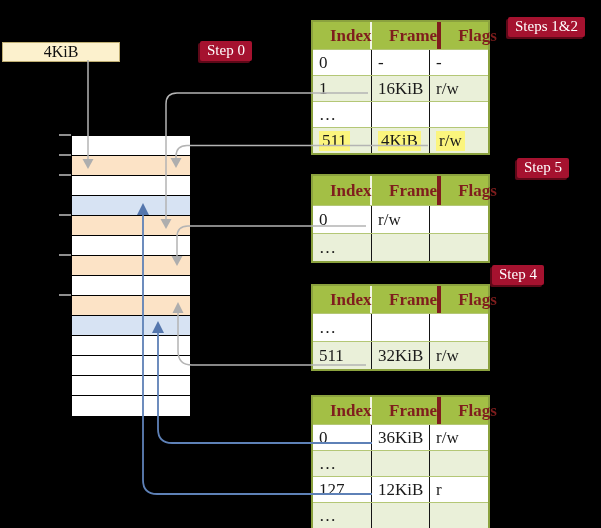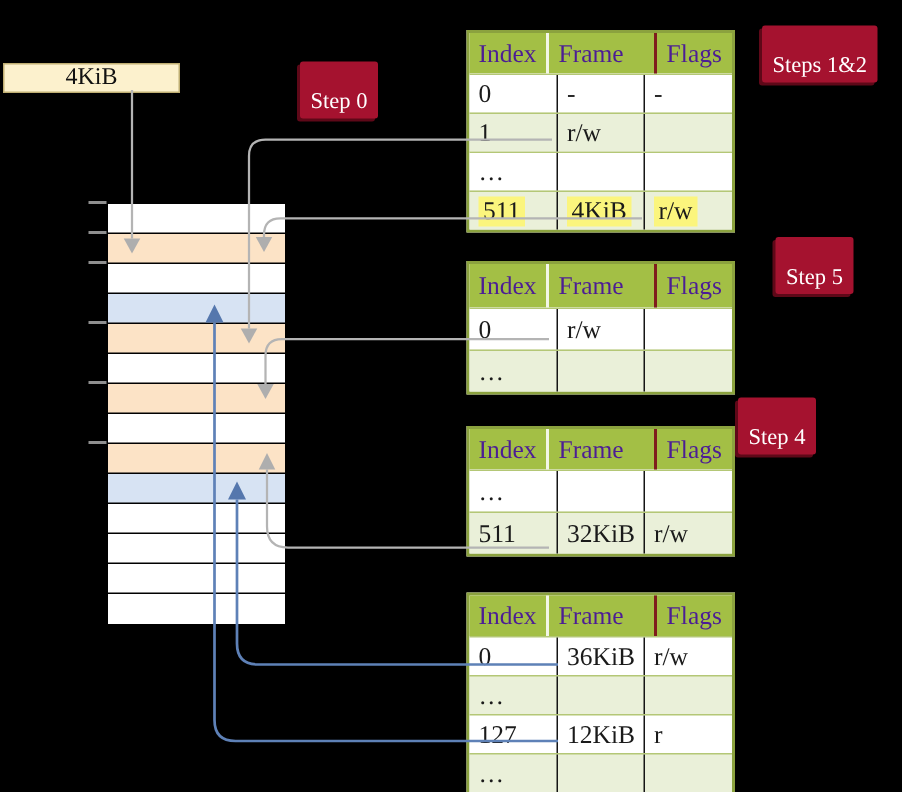--- a/index.html
+++ b/index.html
@@ -4,42 +4,42 @@
 <style>
   html,body{margin:0;padding:0;background:#000;}
   .stage{position:relative;width:601px;height:528px;background:#000;overflow:hidden;
          font-family:"Liberation Serif","DejaVu Serif",serif;}
   
   .legend-box{position:absolute;left:2px;top:42px;width:116px;height:18px;
     background:#fcf1cd;border:1px solid #bfae72;display:flex;align-items:center;justify-content:center;
     font-size:16px;color:#111;}
   
   .badge{position:absolute;background:#a5122f;color:#fff;font-size:15px;
-    padding:19px 7px 2px 7px;border-radius:2px;box-shadow:-2px 2px 0 #5e0818;white-space:nowrap;}
+    padding:1px 7px 2px 7px;border-radius:2px;box-shadow:-2px 2px 0 #5e0818;white-space:nowrap;}
   #badge-step0{left:188px;top:41px;margin-left:12px;}
   #badge-steps12{left:508px;top:17px;}
   #badge-step3{left:517px;top:158px;}
   #badge-step4{left:492px;top:265px;}
   
   .memcol{position:absolute;left:71px;top:135px;width:120px;height:280px;
     border:1px solid #000;box-sizing:border-box;}
   .mrow{height:20px;box-sizing:border-box;border-bottom:1px solid #000;}
   .mrow:last-child{border-bottom:none;}
   .mrow.free{background:#ffffff;}
   .mrow.pt{background:#fce3c6;}
   .mrow.data{background:#d7e3f3;}
   .tick{position:absolute;left:59px;width:12px;height:2px;background:#8f8f8f;}
   
   .ptable{position:absolute;left:311px;width:175px;border:2px solid #8ba23e;
     box-sizing:content-box;background:#fff;}
   .thead{display:flex;background:#a3bf45;}
-  .th{display:flex;align-items:center;padding-left:6px;color:#4c1d95;font-weight:normal;
+  .th{display:flex;align-items:center;padding-left:17px;color:#7f1d1d;font-weight:bold;
     font-size:17px;box-sizing:border-box;}
   .th:nth-child(1){width:59px;border-right:2px solid #f3f6e7;}
-  .th:nth-child(2){width:80px;border-right:2px solid #7f1d1d;}
+  .th:nth-child(2){width:80px;border-right:4px solid #7f1d1d;}
   .th:nth-child(3){width:55px;}
   .trow{display:flex;background:#fff;border-top:1px solid #b4c776;}
   .trow:first-of-type{border-top:1px solid #e9efd8;}
   .trow.shaded{background:#eaf0d9;}
   .td{display:flex;align-items:center;padding-left:6px;font-size:17px;color:#1a1a1a;
     box-sizing:border-box;}
   .td:nth-child(1){width:59px;border-right:1px solid #151515;}
   .td:nth-child(2){width:58px;border-right:1px solid #151515;}
   .td:nth-child(3){width:56px;}
   .hl-row .ct{background:#fbf57d;padding:0 3px;}
@@ -103,20 +103,23 @@
         </div>
       <div class="td">
           <span class="ct">-</span>
         </div>
     </div>
     <div class="trow shaded">
       <div class="td">
           <span class="ct">1</span>
         </div>
       <div class="td">
+          <span class="ct">16KiB</span>
+        </div>
+      <div class="td">
           <span class="ct">r/w</span>
         </div>
     </div>
     <div class="trow">
       <div class="td">
           <span class="ct">…</span>
         </div>
       <div class="td"></div>
       <div class="td"></div>
     </div>

